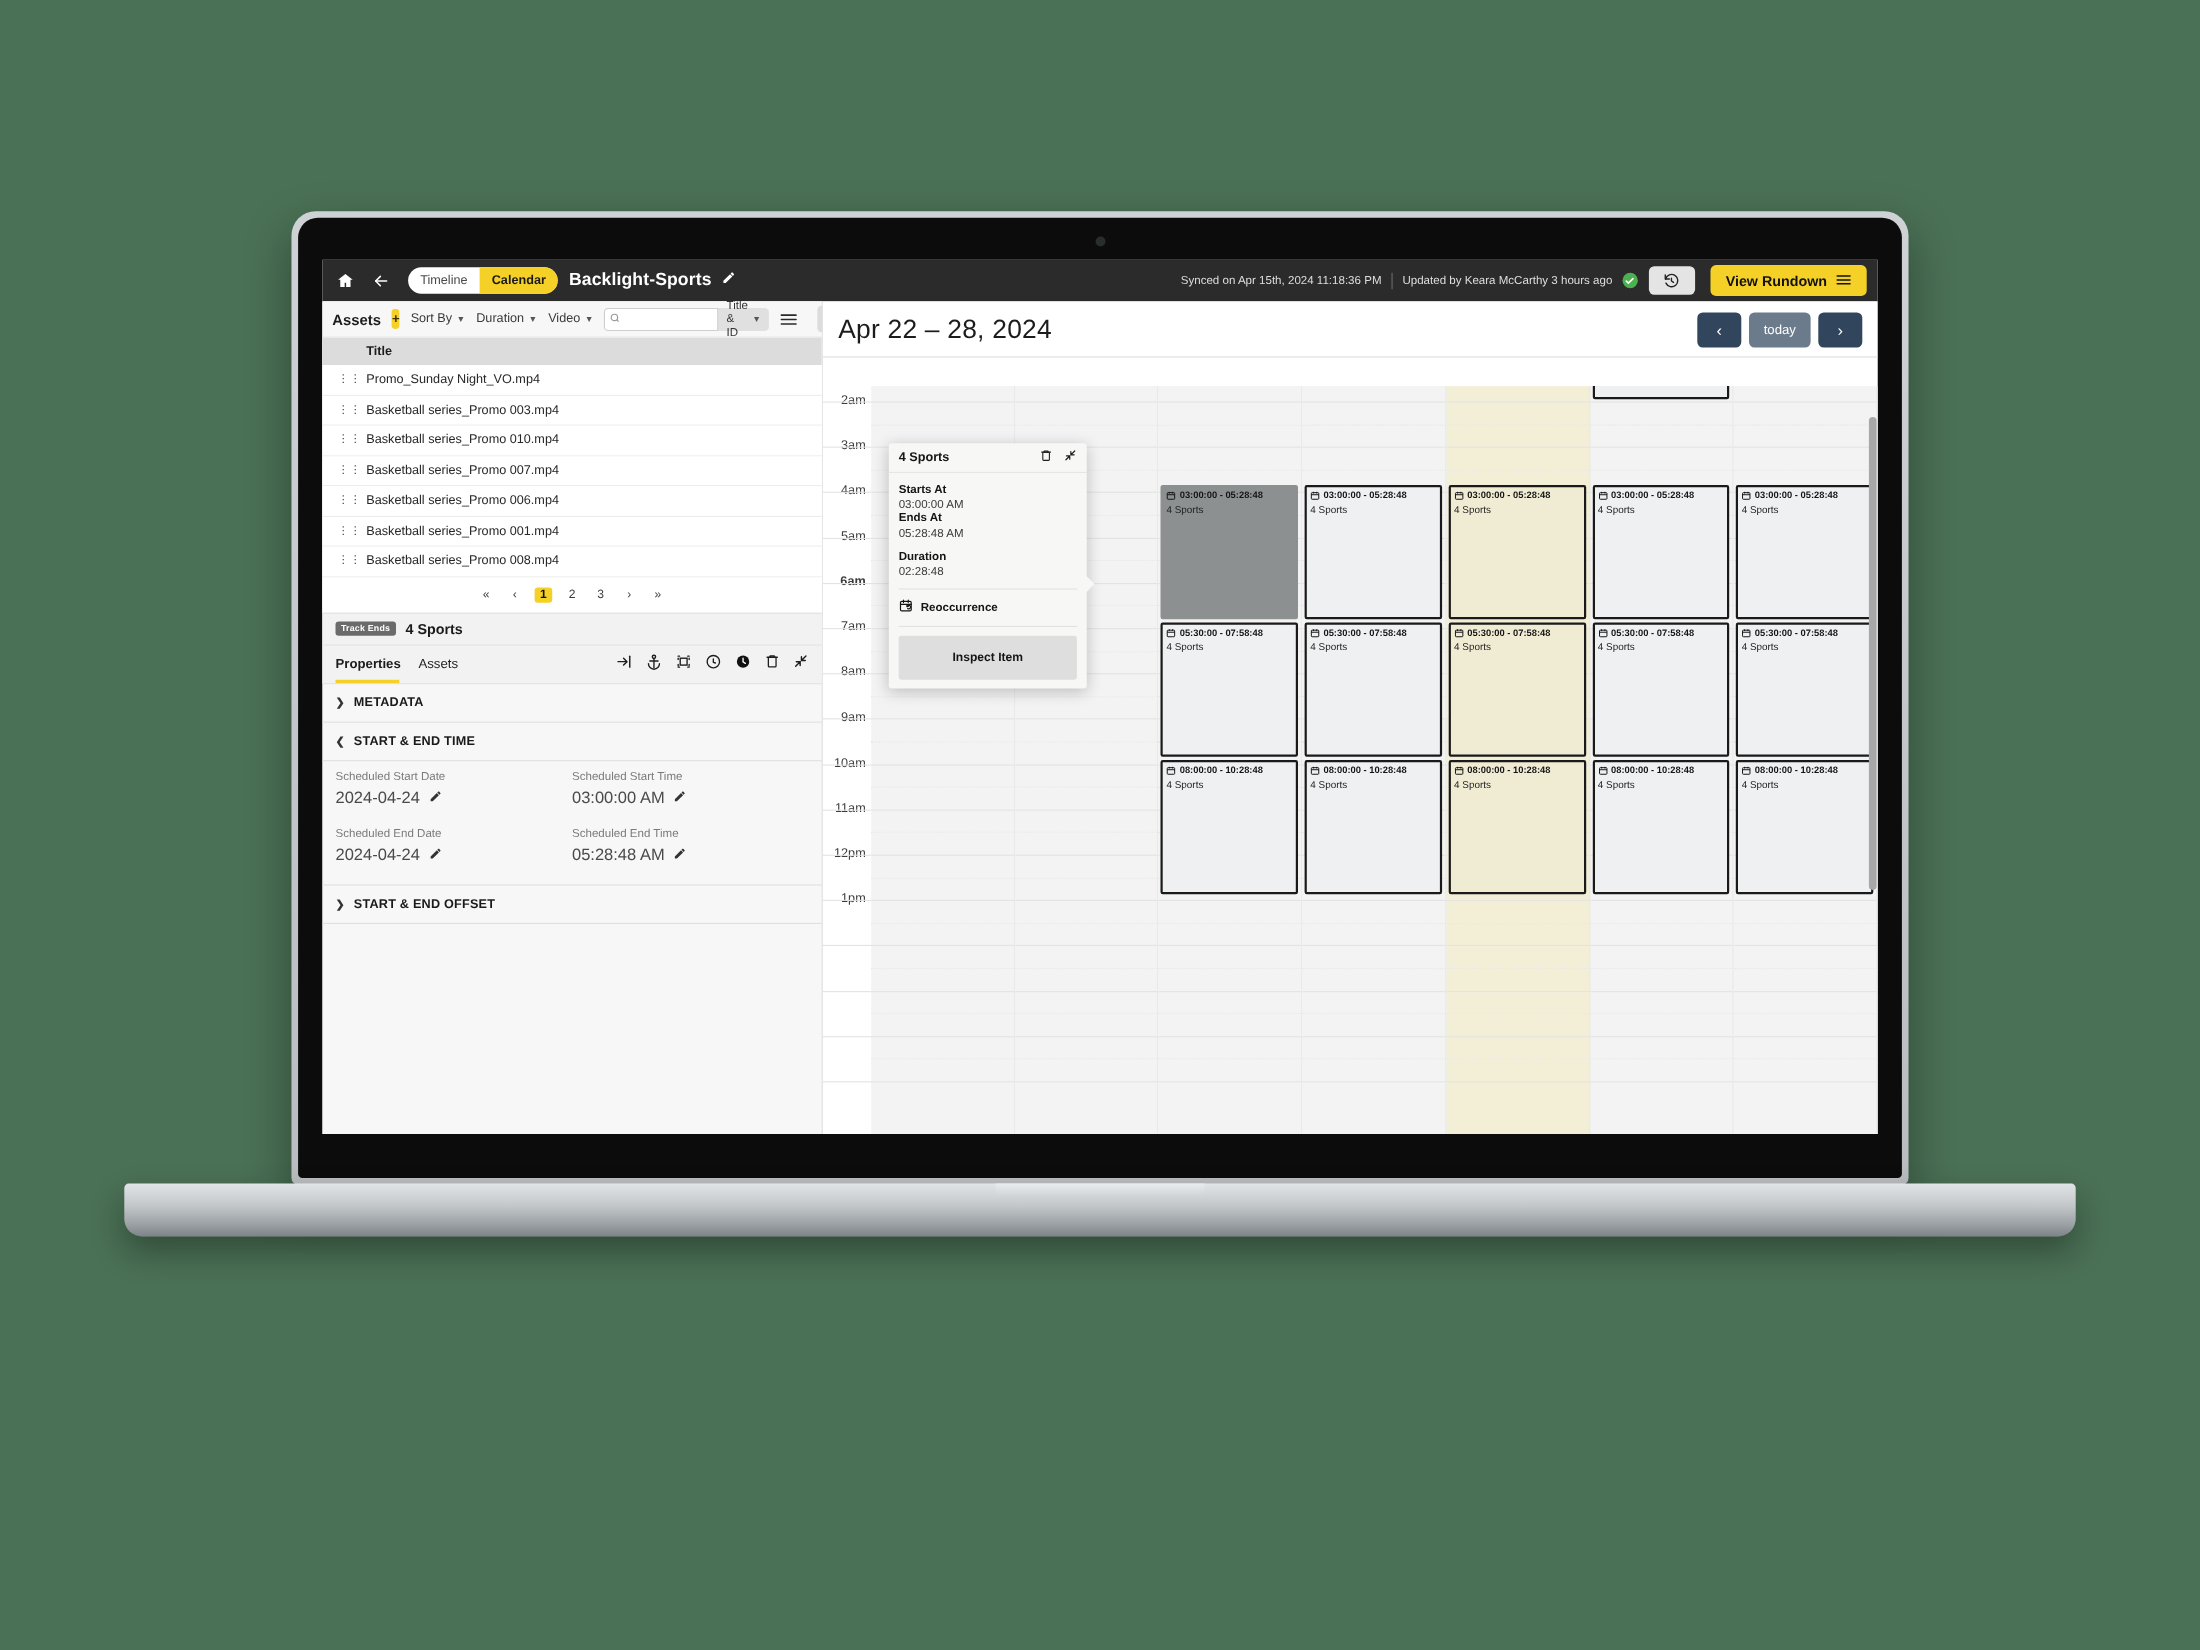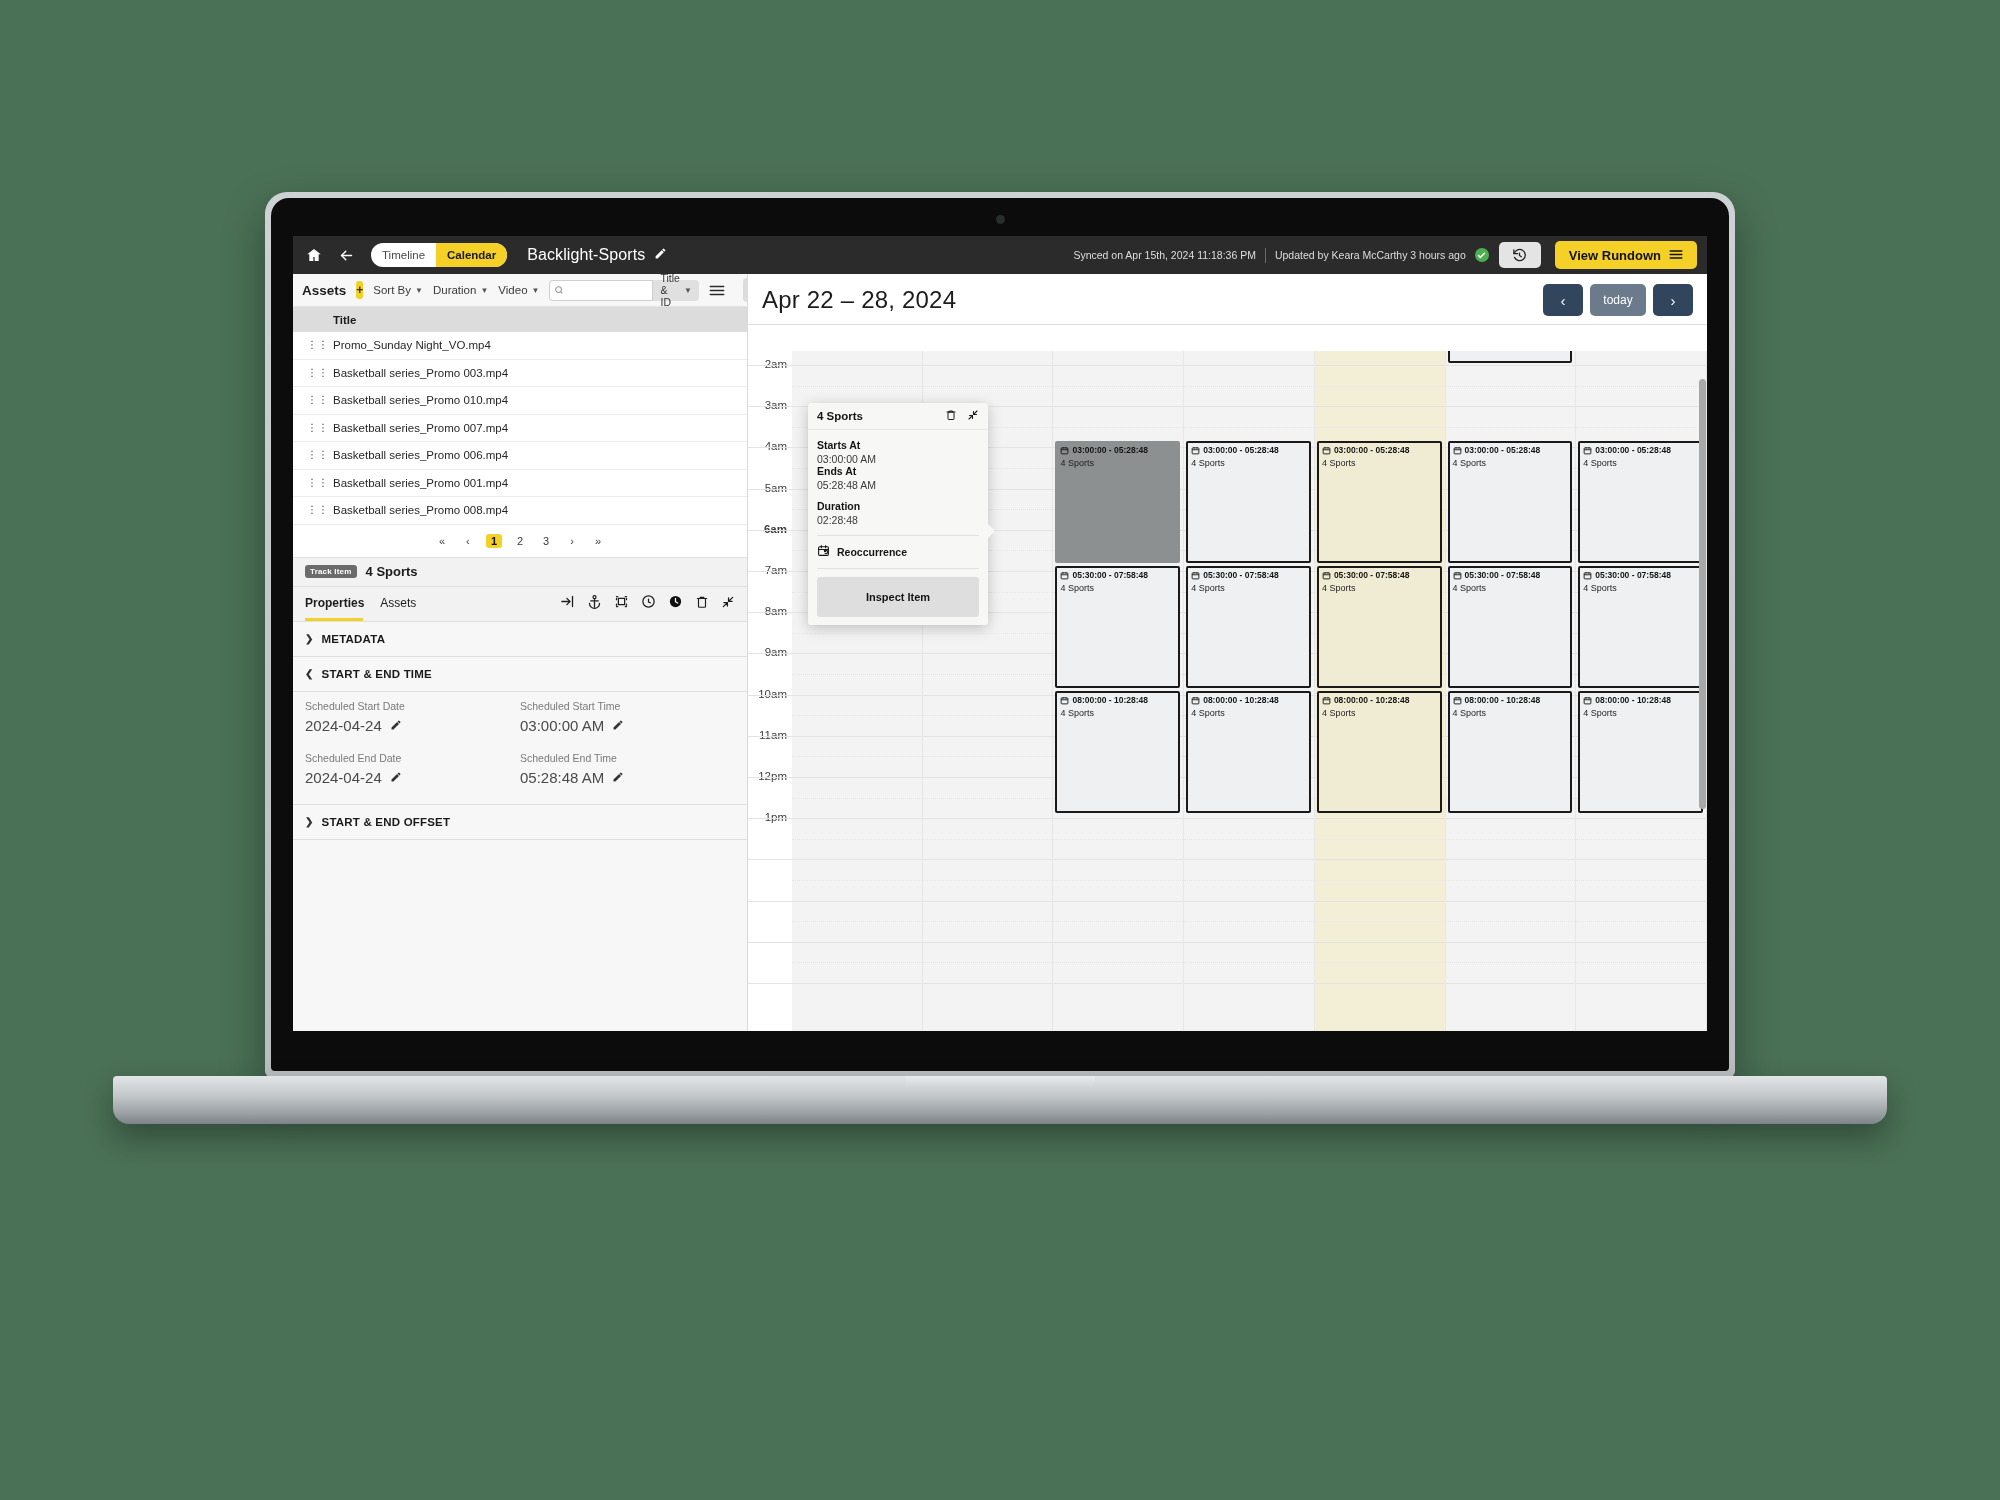--- a/index.html
+++ b/index.html
@@ -49,21 +49,21 @@
     height: 38px; background: #2b2b2b; color:#fff; display:flex; align-items:center;
     padding: 0 10px; gap: 10px; flex: 0 0 38px;
   }
   .tb-icon { width:22px; height:22px; display:flex; align-items:center; justify-content:center; color:#fff; }
   .seg {
     display:flex; background:#fff; border-radius: 13px; overflow:hidden; height:24px; align-items:stretch;
     margin-left: 4px;
   }
   .seg > div { display:flex; align-items:center; padding: 0 11px; font-size:11.5px; color:#4a4a4a; }
   .seg > div.active { background:#f5d128; color:#1a1a1a; font-weight:700; }
-  .proj-title { font-size:16px; font-weight:400; letter-spacing:.1px; margin-left:10px; display:flex; align-items:center; gap:9px; }
+  .proj-title { font-size:16px; font-weight:700; letter-spacing:.1px; display:flex; align-items:center; gap:9px; }
   .spacer { flex:1 1 auto; }
   .sync { font-size:10.5px; color:#dedede; display:flex; align-items:center; gap:9px; white-space:nowrap; }
   .divider-v { width:1px; height:15px; background:#6a6a6a; }
   .chk { width:14px; height:14px; border-radius:50%; background:#4caf50; display:flex; align-items:center; justify-content:center; }
   .chk svg { display:block; }
   .histbtn { background:#e4e4e4; border-radius:5px; width:42px; height:26px; display:flex; align-items:center; justify-content:center; color:#222; }
   .rundown {
     background:#f5d128; color:#111; font-weight:700; font-size:13px; border-radius:5px;
     height:28px; display:flex; align-items:center; gap:8px; padding: 0 14px; margin-left:4px;
   }
@@ -359,21 +359,21 @@
                     <span class="pg">‹</span>
                     <span class="pg on">1</span>
                     <span class="pg">2</span>
                     <span class="pg">3</span>
                     <span class="pg">›</span>
                     <span class="pg">»</span>
                   </div>
                 </div>
 
                 <div class="track-hd">
-                  <span class="badge">Track Item</span>
+                  <span class="badge">Track Ends</span>
                   <span class="track-name">4 Sports</span>
                 </div>
 
                 <div class="ptabs">
                   <span class="ptab">Properties</span>
                   <span class="ptab sub">Assets</span>
                   <span class="ptabs-icons">
                     <span>
                       <svg width="15" height="15" viewBox="0 0 24 24" fill="none" stroke="#1e1e1e" stroke-width="2.1" stroke-linecap="round" stroke-linejoin="round">
                           <path d="M3 12h12"></path>

